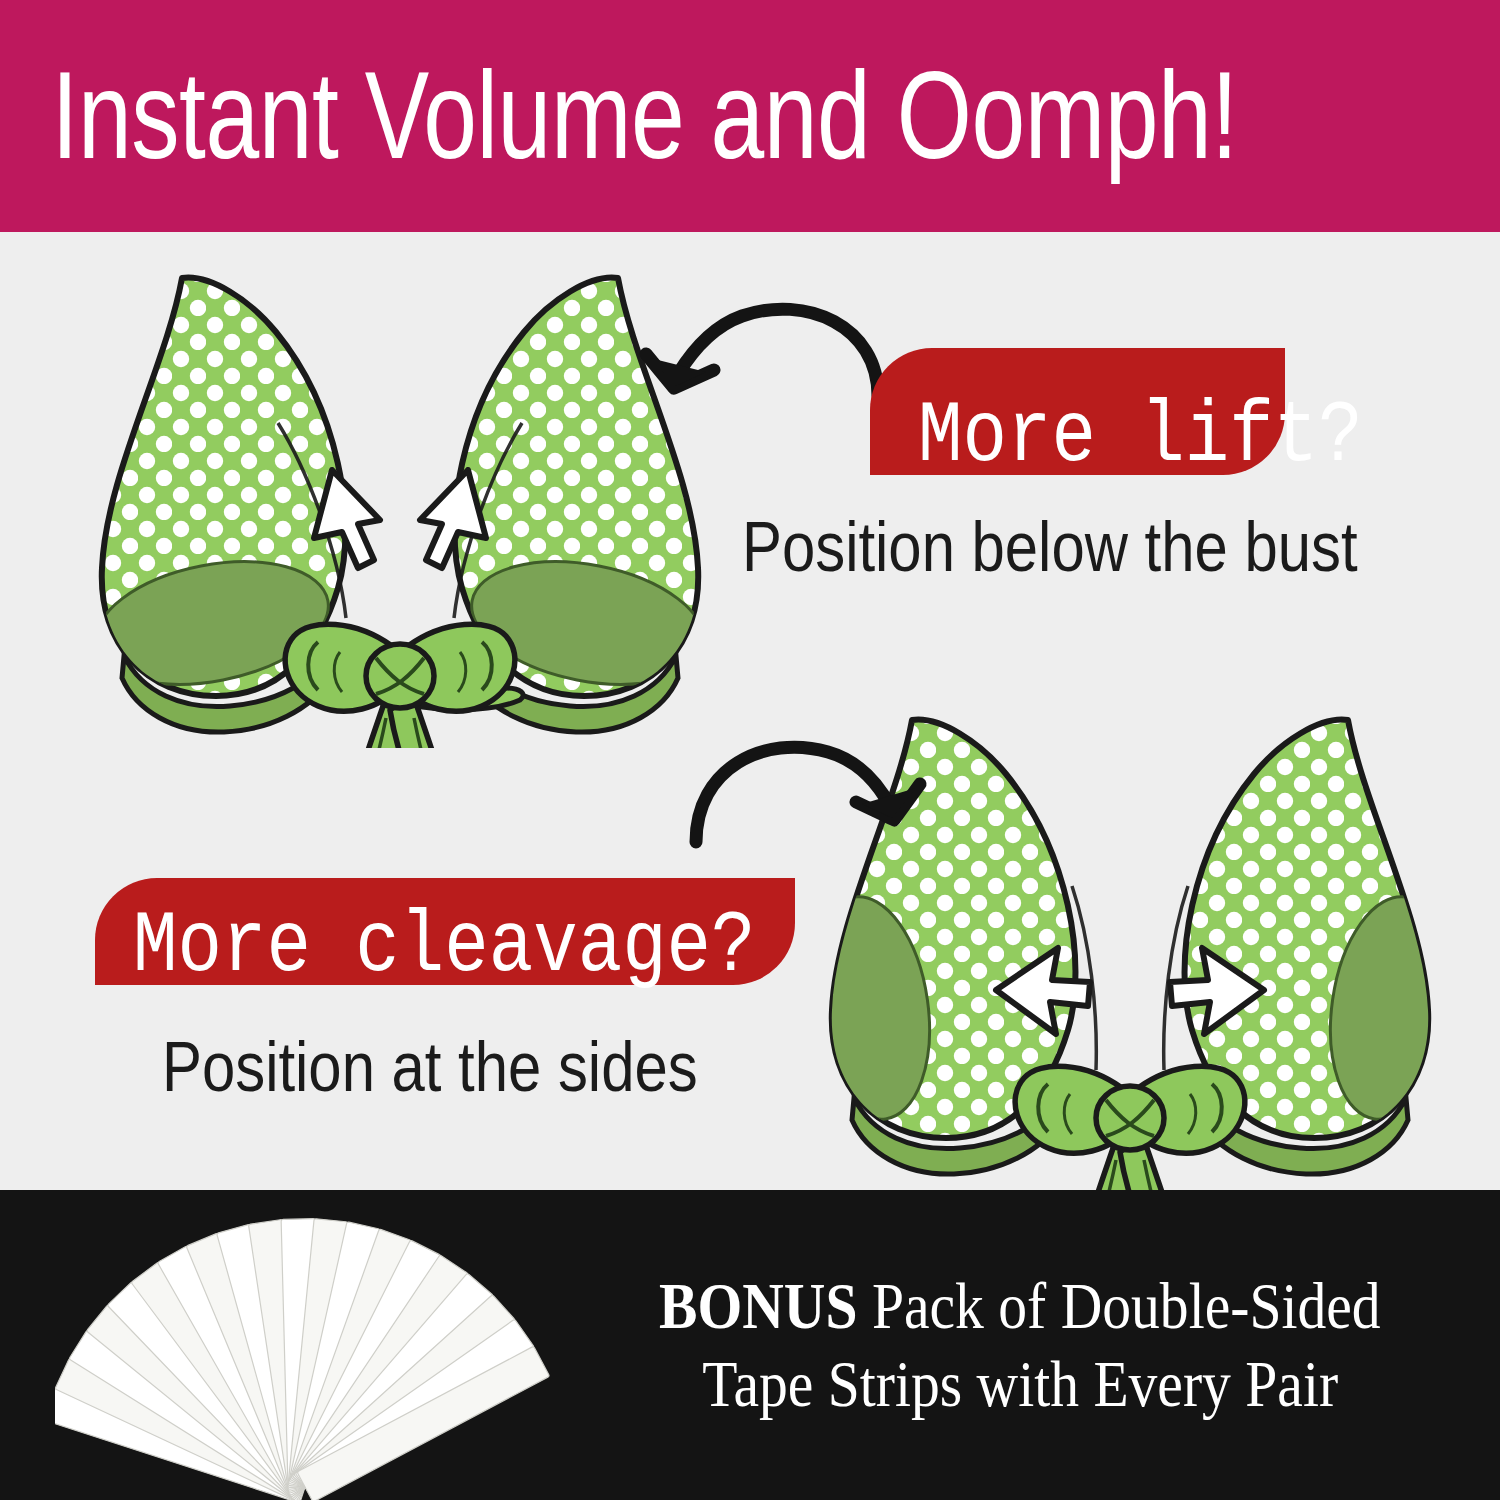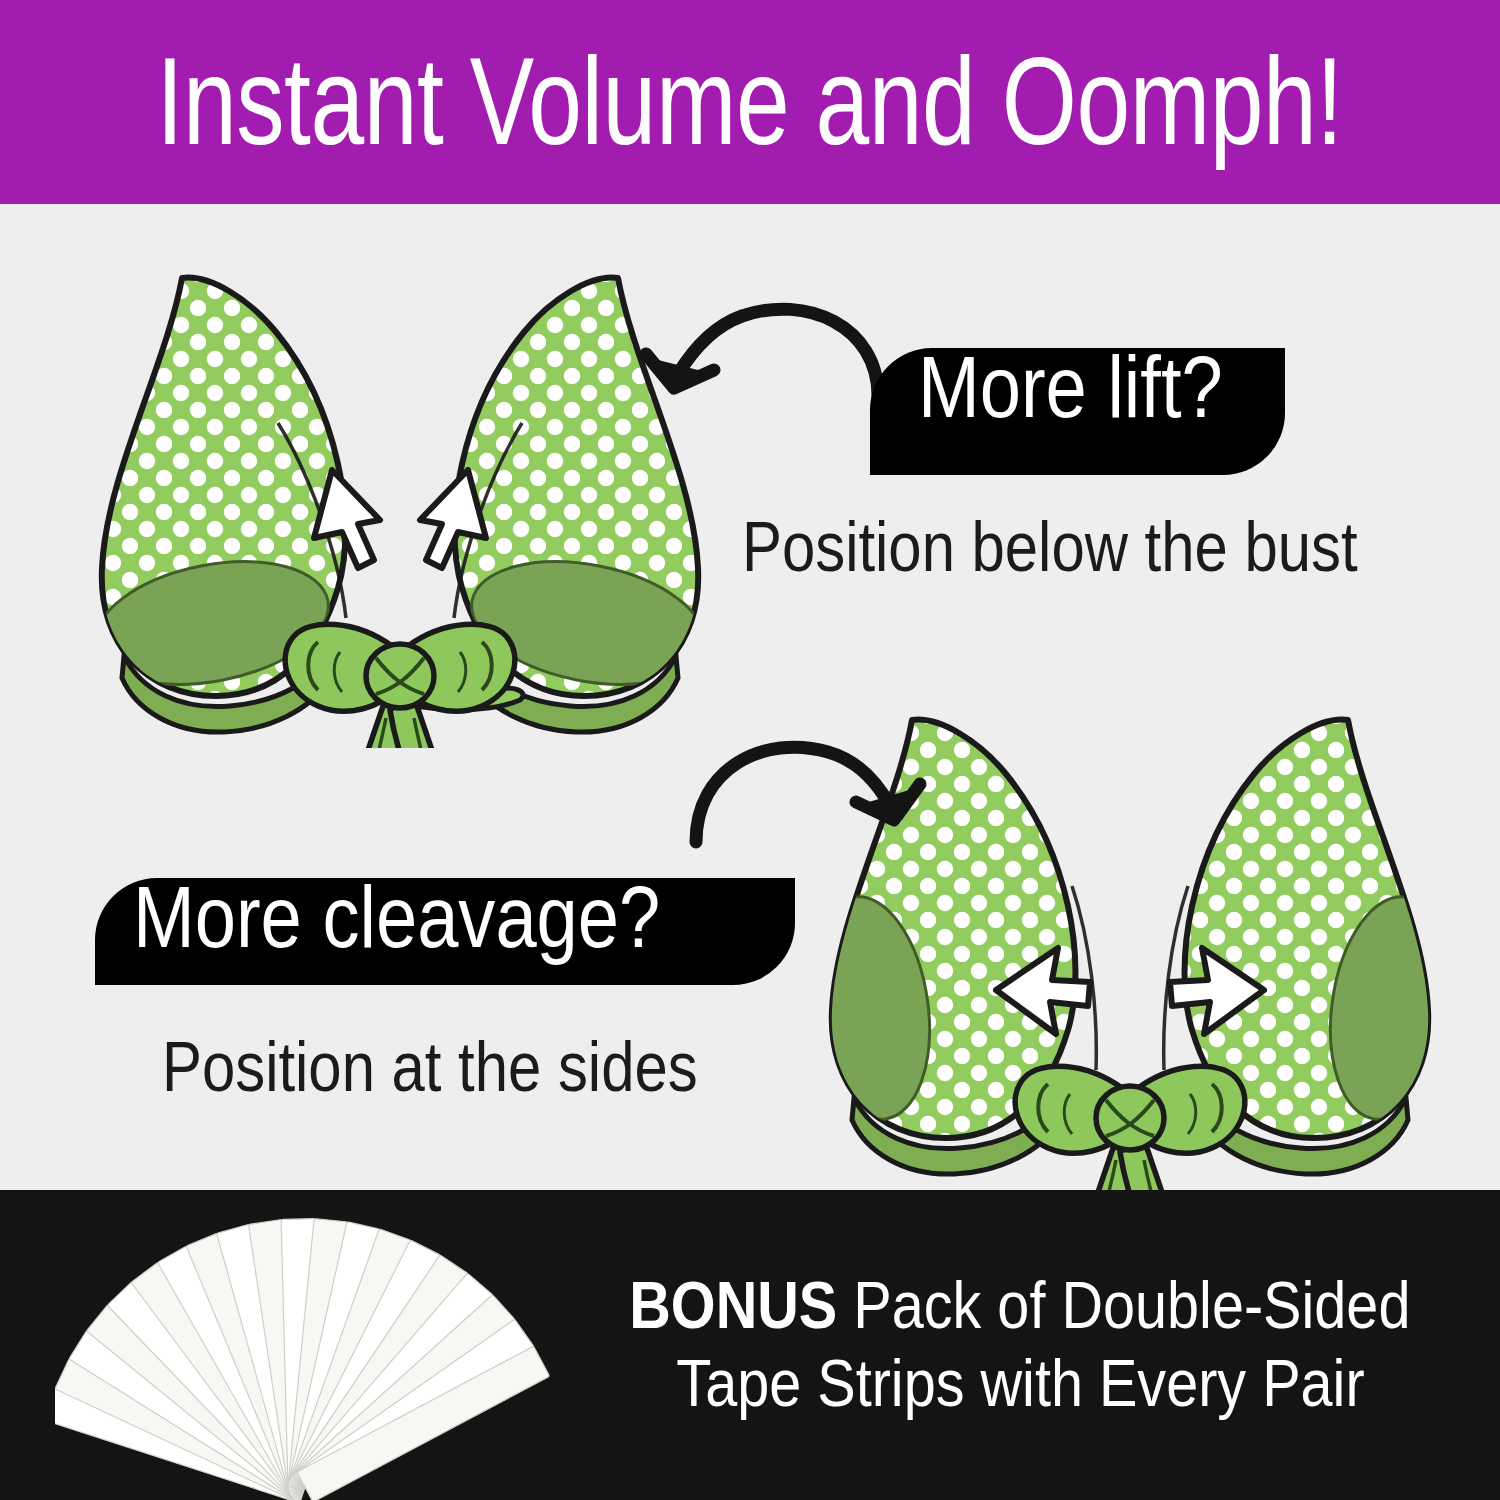--- a/index.html
+++ b/index.html
@@ -7,23 +7,23 @@
   html,body { width:1500px; height:1500px; }
   body {
     font-family: "Liberation Sans", sans-serif;
     background:#eeeeee;
     overflow:hidden;
     position:relative;
   }
 
   
   #header-band {
-    position:absolute; left:0; top:0; width:1500px; height:204px;
-    background:#a21caf;
-    display:flex; align-items:center; justify-content:center;
+    position:absolute; left:0; top:0; width:1500px; height:232px;
+    background:#be185d;
+    display:flex; align-items:center; justify-content:flex-start;
   }
   #header-title {
     color:#ffffff;
     font-size:105px;
     font-weight:300;
     letter-spacing:-0.5px;
     white-space:nowrap;
     transform:scaleX(0.92) scaleY(1.18);
     transform-origin:center center;
     font-family:"Liberation Sans", sans-serif;
@@ -31,24 +31,25 @@
 
   
   #main-area {
     position:absolute; left:0; top:232px; width:1500px; height:958px;
     background:#eeeeee;
   }
 
   
   .bubble {
     position:absolute;
-    background:#000000;
-    display:flex; align-items:flex-start;
+    background:#b91c1c;
+    display:flex; align-items:flex-end;
     color:#ffffff;
     white-space:nowrap;
+    font-family:Liberation Mono, monospace;
   }
   .bubble-text {
     font-size:78px; font-weight:300;
     transform:scaleX(0.95) scaleY(1.12);
     transform-origin:left center;
     line-height:1;
   }
   #bubble-lift {
     left:870px; top:348px; width:415px; height:127px;
     border-radius:62px 0 62px 0;
@@ -88,20 +89,21 @@
   #tape-fan {
     position:absolute; left:55px; top:1195px; width:520px; height:310px;
   }
   #footer-text {
     position:absolute;
     left:560px; top:1245px; width:920px; height:200px;
     display:flex; flex-direction:column;
     align-items:center; justify-content:center;
     color:#ffffff;
     text-align:center;
+    font-family:Liberation Serif, serif;
   }
   .footer-line {
     font-size:60px; font-weight:300; line-height:1.30;
     white-space:nowrap;
     transform:scaleX(0.96) scaleY(1.10);
   }
   .footer-bold { font-weight:700; }
 </style>
 </head>
 <body>

